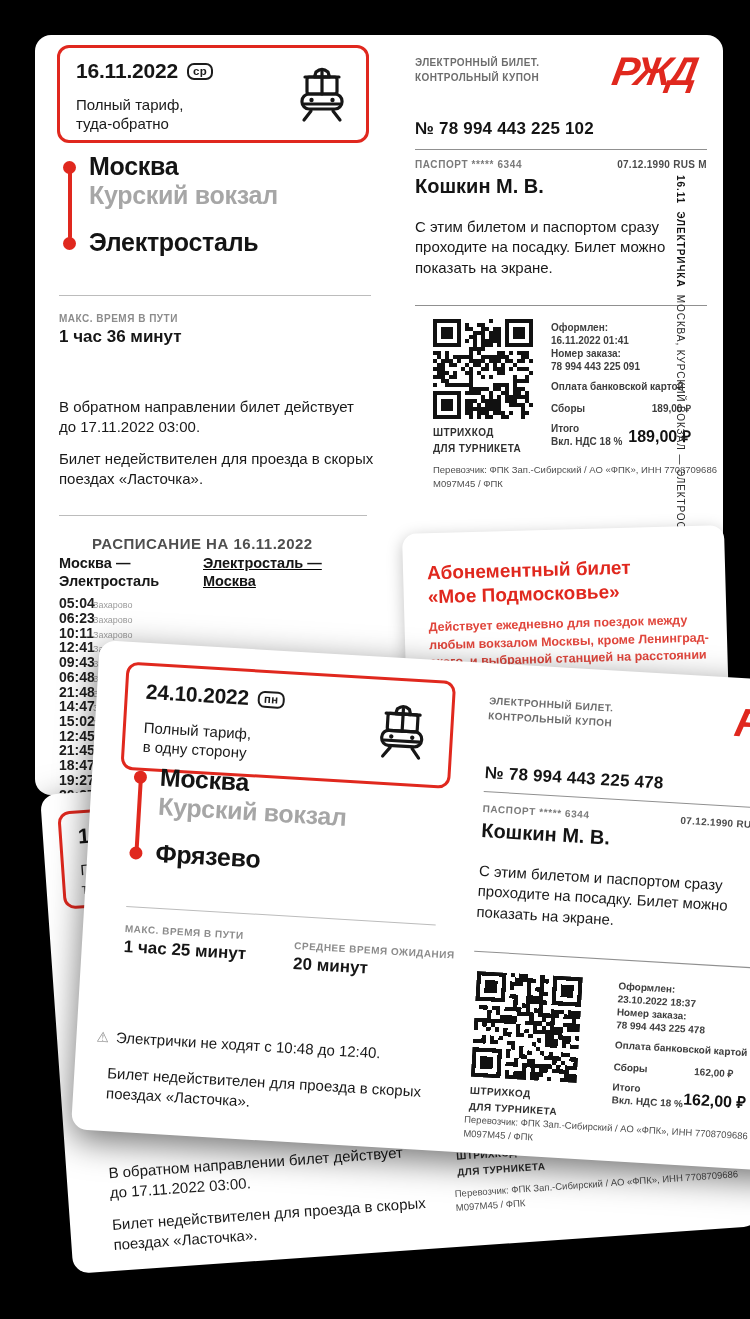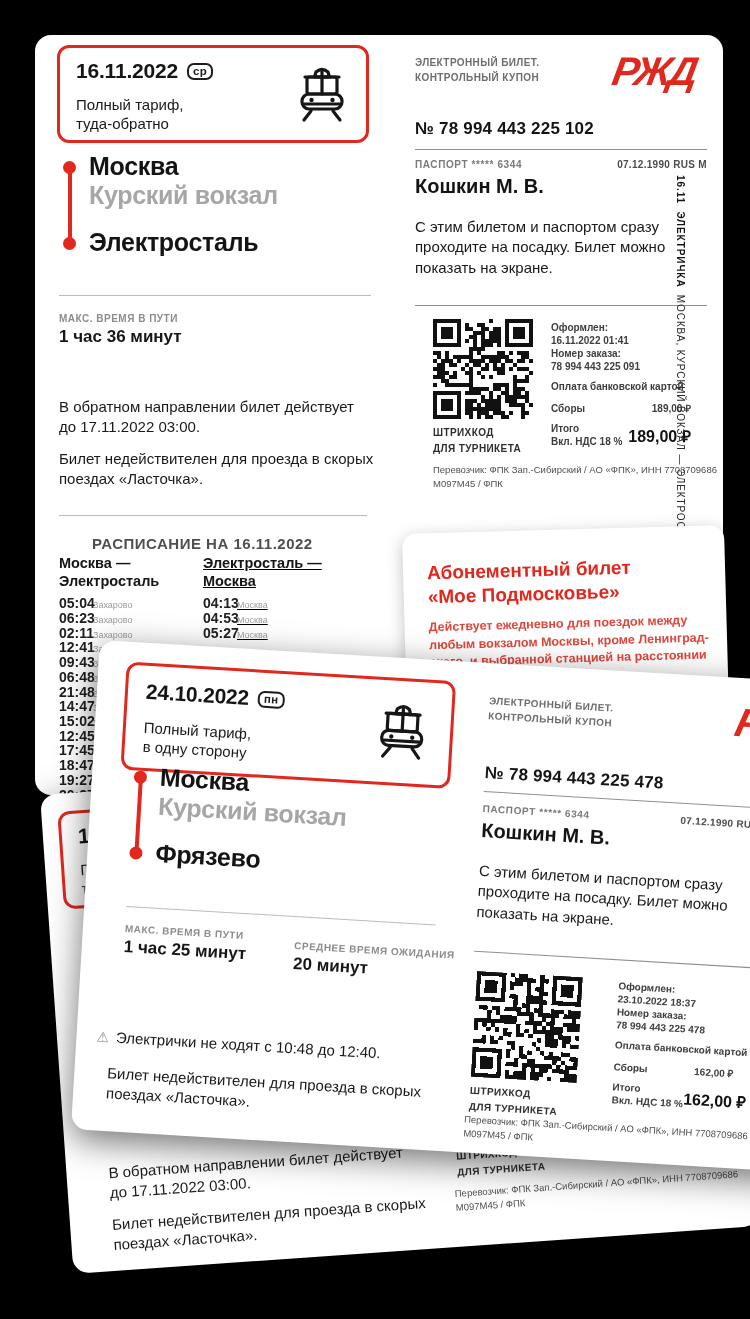--- a/index.html
+++ b/index.html
@@ -99,42 +99,37 @@
 
     <div class="hr" style="left:24px;top:480px;width:308px;"></div>
     <div class="abs schedt" style="left:24px;top:500px;">РАСПИСАНИЕ НА 16.11.2022</div>
 
     <div class="abs" style="left:24px;top:520px;width:150px;">
       <div class="sched-h">Москва —
 Электросталь</div>
       <div class="rows">
           <div class="srow"><span class="stime">05:04</span><span class="sstation">Захарово</span></div>
           <div class="srow"><span class="stime">06:23</span><span class="sstation">Захарово</span></div>
-          <div class="srow"><span class="stime">02:11</span><span class="sstation">Захарово</span></div>
+          <div class="srow"><span class="stime">10:11</span><span class="sstation">Захарово</span></div>
           <div class="srow"><span class="stime">12:41</span><span class="sstation">Захарово</span></div>
           <div class="srow"><span class="stime">09:43</span><span class="sstation">Захарово</span></div>
           <div class="srow"><span class="stime">06:48</span><span class="sstation">Захарово</span></div>
           <div class="srow"><span class="stime">21:48</span><span class="sstation">Захарово</span></div>
           <div class="srow"><span class="stime">14:47</span><span class="sstation">Захарово</span></div>
           <div class="srow"><span class="stime">15:02</span><span class="sstation">Захарово</span></div>
           <div class="srow"><span class="stime">12:45</span><span class="sstation">Захарово</span></div>
-          <div class="srow"><span class="stime">17:45</span><span class="sstation">Захарово</span></div>
+          <div class="srow"><span class="stime">21:45</span><span class="sstation">Захарово</span></div>
           <div class="srow"><span class="stime">18:47</span><span class="sstation">Захарово</span></div>
           <div class="srow"><span class="stime">19:27</span><span class="sstation">Захарово</span></div>
           <div class="srow"><span class="stime">20:27</span><span class="sstation">Захарово</span></div>
         </div>
     </div>
     <div class="abs" style="left:168px;top:520px;width:150px;text-decoration:underline;">
       <div class="sched-h">Электросталь —
 Москва</div>
-      <div class="rows">
-          <div class="srow"><span class="stime">04:13</span><span class="sstation">Москва</span></div>
-          <div class="srow"><span class="stime">04:53</span><span class="sstation">Москва</span></div>
-          <div class="srow"><span class="stime">05:27</span><span class="sstation">Москва</span></div>
-        </div>
     </div>
 
     <div class="abs cap pre" style="left:380px;top:20px;">ЭЛЕКТРОННЫЙ БИЛЕТ.
 КОНТРОЛЬНЫЙ КУПОН</div>
     <div class="abs logo" style="left:578px;top:16px;">РЖД</div>
     <div class="abs num" style="left:380px;top:84px;">№ 78 994 443 225 102</div>
     <div class="hr2" style="left:380px;top:114px;width:292px;"></div>
     <div class="abs payrow" style="left:380px;top:124px;width:292px;">
       <span class="pass">ПАСПОРТ ***** 6344</span>
       <span class="birth">07.12.1990 RUS M</span>

